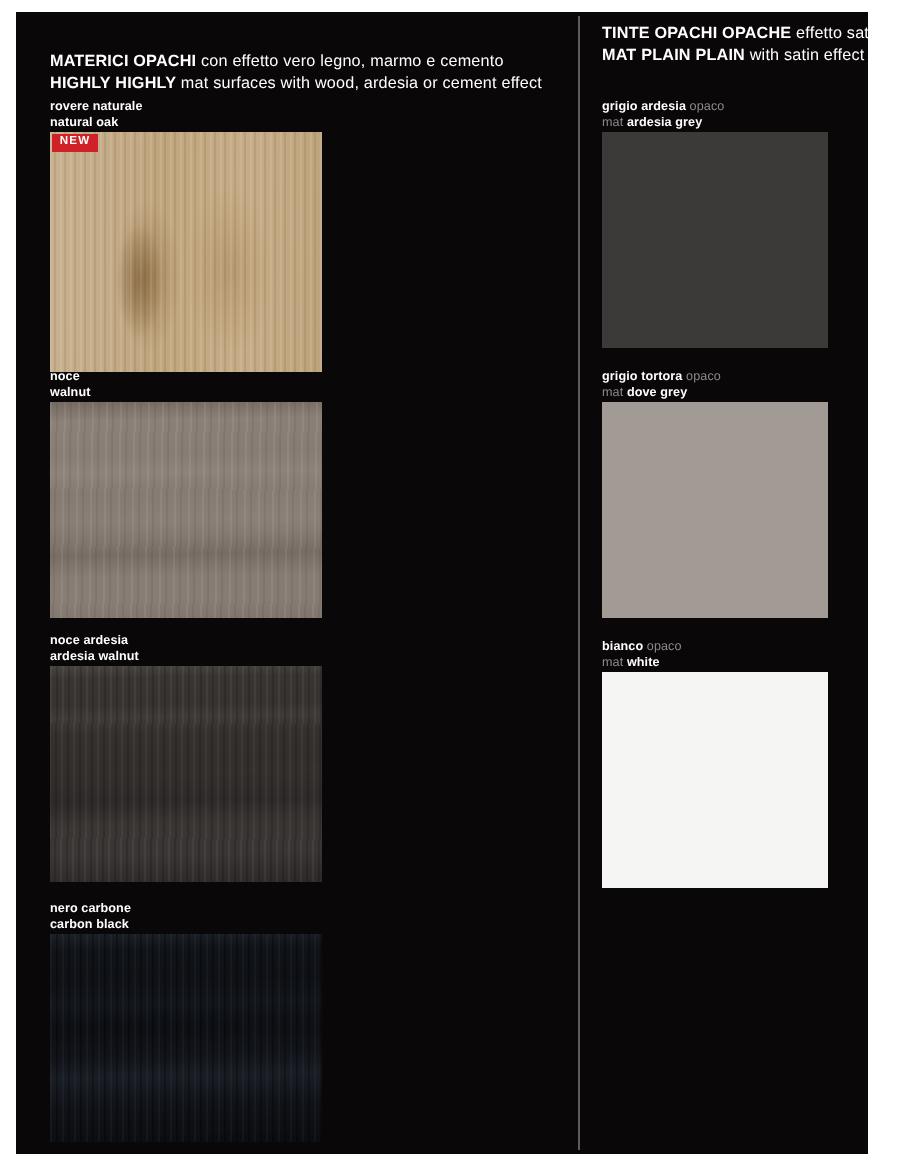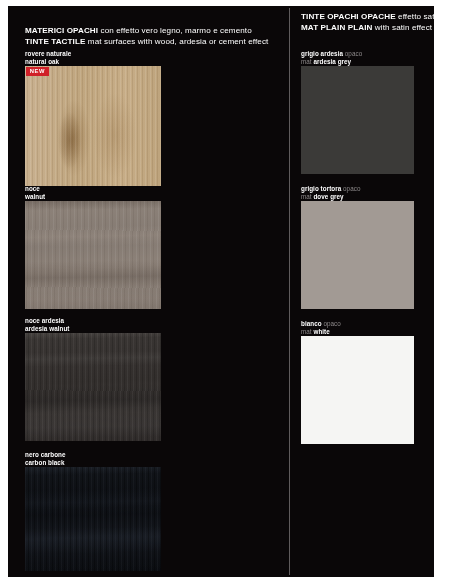--- a/index.html
+++ b/index.html
@@ -165,21 +165,21 @@
 </style>
 </head>
 <body>
 
 <div id="page">
 
   <div class="divider"></div>
 
   <div class="col-header" id="header-left">
     <span class="line line1"><span class="bold">MATERICI OPACHI</span><span class="thin"> con effetto vero legno, marmo e cemento</span></span>
-    <span class="line line2"><span class="bold">TINTE TACTILE</span><span class="thin"> mat surfaces with wood, ardesia or cement effect</span></span>
+    <span class="line line2"><span class="bold">HIGHLY HIGHLY</span><span class="thin"> mat surfaces with wood, ardesia or cement effect</span></span>
   </div>
 
   <div class="col-header" id="header-right">
     <span class="line line1"><span class="bold">TINTE OPACHI OPACHE</span><span class="thin"> effetto satinato</span></span>
     <span class="line line2"><span class="bold">MAT PLAIN PLAIN</span><span class="thin"> with satin effect</span></span>
   </div>
 
   <div class="swatch-block" style="left:17px; top:44px; width:136px; height:136px;">
     <div class="swatch-label">
       <span class="lbl-line"><span class="it">rovere naturale</span><span class="dim"></span></span>

